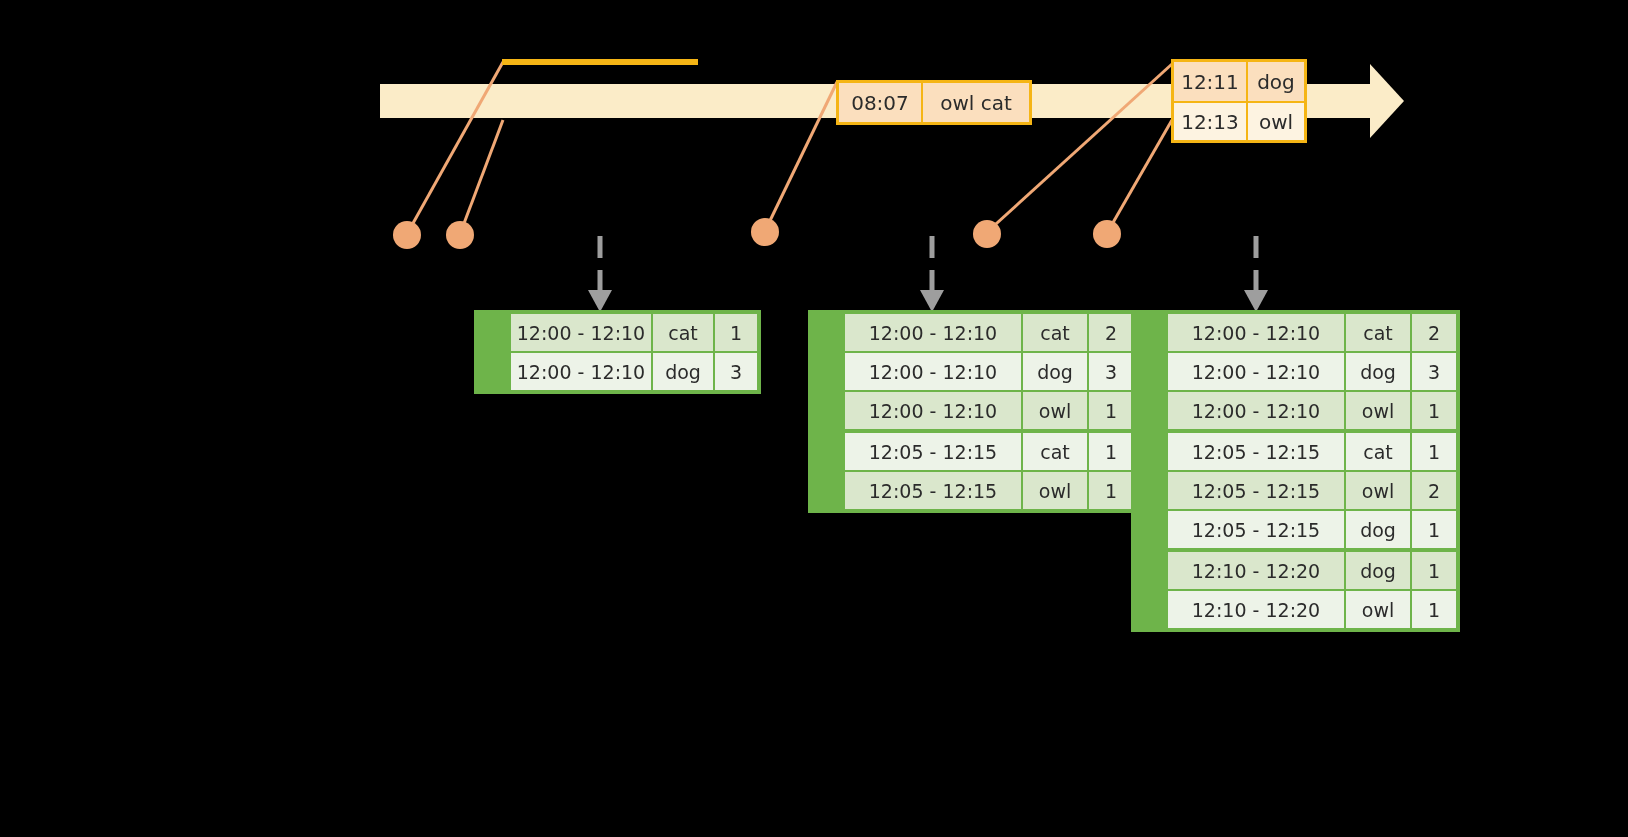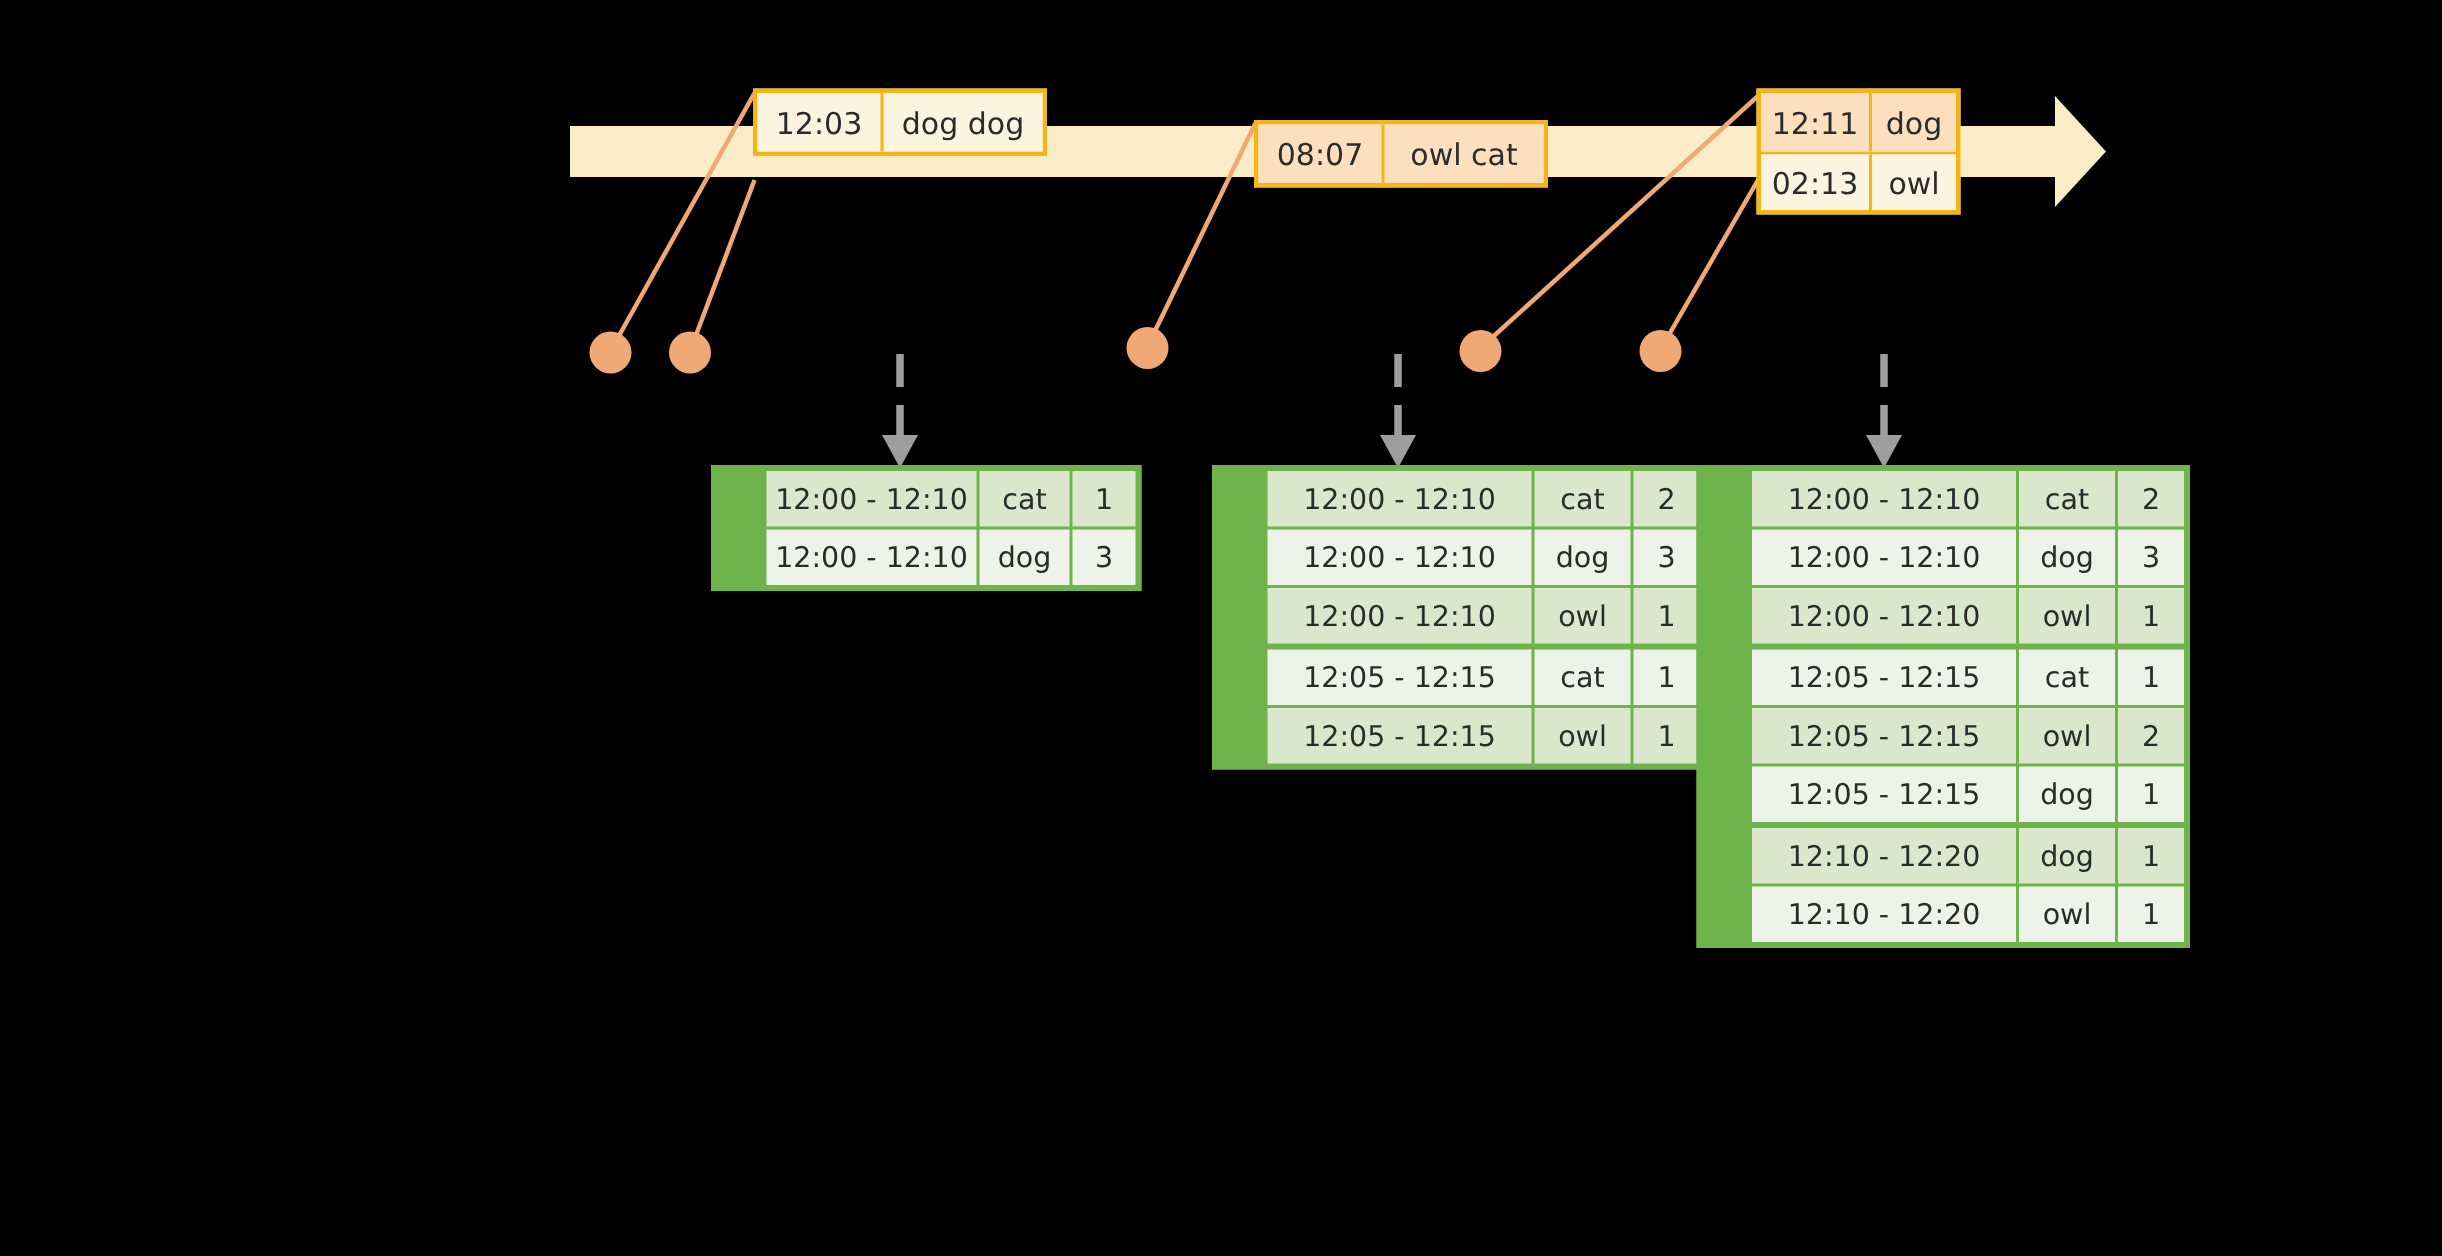--- a/index.html
+++ b/index.html
@@ -136,40 +136,36 @@
         <polygon points="920,290 944,290 932,312" stroke="none"></polygon>
       </g>
       <g>
         <line x1="1256" y1="236" x2="1256" y2="292" stroke-dasharray="22 12"></line>
         <polygon points="1244,290 1268,290 1256,312" stroke="none"></polygon>
       </g>
     </g>
   </svg>
 
   <div class="evt-group" style="left:502px; top:59px; width:196px;">
-    <div class="evt-row">
-      <div class="evt-time" style="width:82px;">12:03</div>
-      <div class="evt-words">dog dog</div>
-    </div>
   </div>
 
   <div class="evt-group" style="left:836px; top:80px; width:196px;">
     <div class="evt-row alt">
       <div class="evt-time" style="width:82px;">08:07</div>
       <div class="evt-words">owl cat</div>
     </div>
   </div>
 
   <div class="evt-group" style="left:1171px; top:59px; width:136px;">
     <div class="evt-row alt">
       <div class="evt-time" style="width:72px;">12:11</div>
       <div class="evt-words">dog</div>
     </div>
     <div class="evt-row">
-      <div class="evt-time" style="width:72px;">02:13</div>
+      <div class="evt-time" style="width:72px;">12:13</div>
       <div class="evt-words">owl</div>
     </div>
   </div>
 
   <div class="res-table t1" style="left:474px; top:310px;">
     <div class="res-row shade">
       <div class="res-cell c-window">12:00 - 12:10</div>
       <div class="res-cell c-key">cat</div>
       <div class="res-cell c-count">1</div>
     </div>

